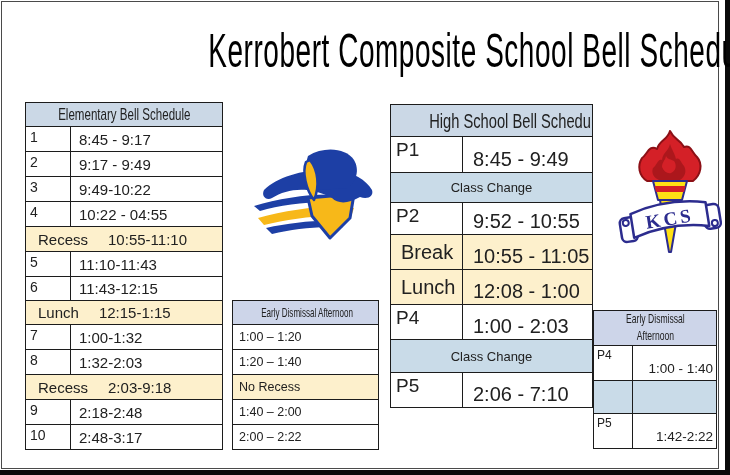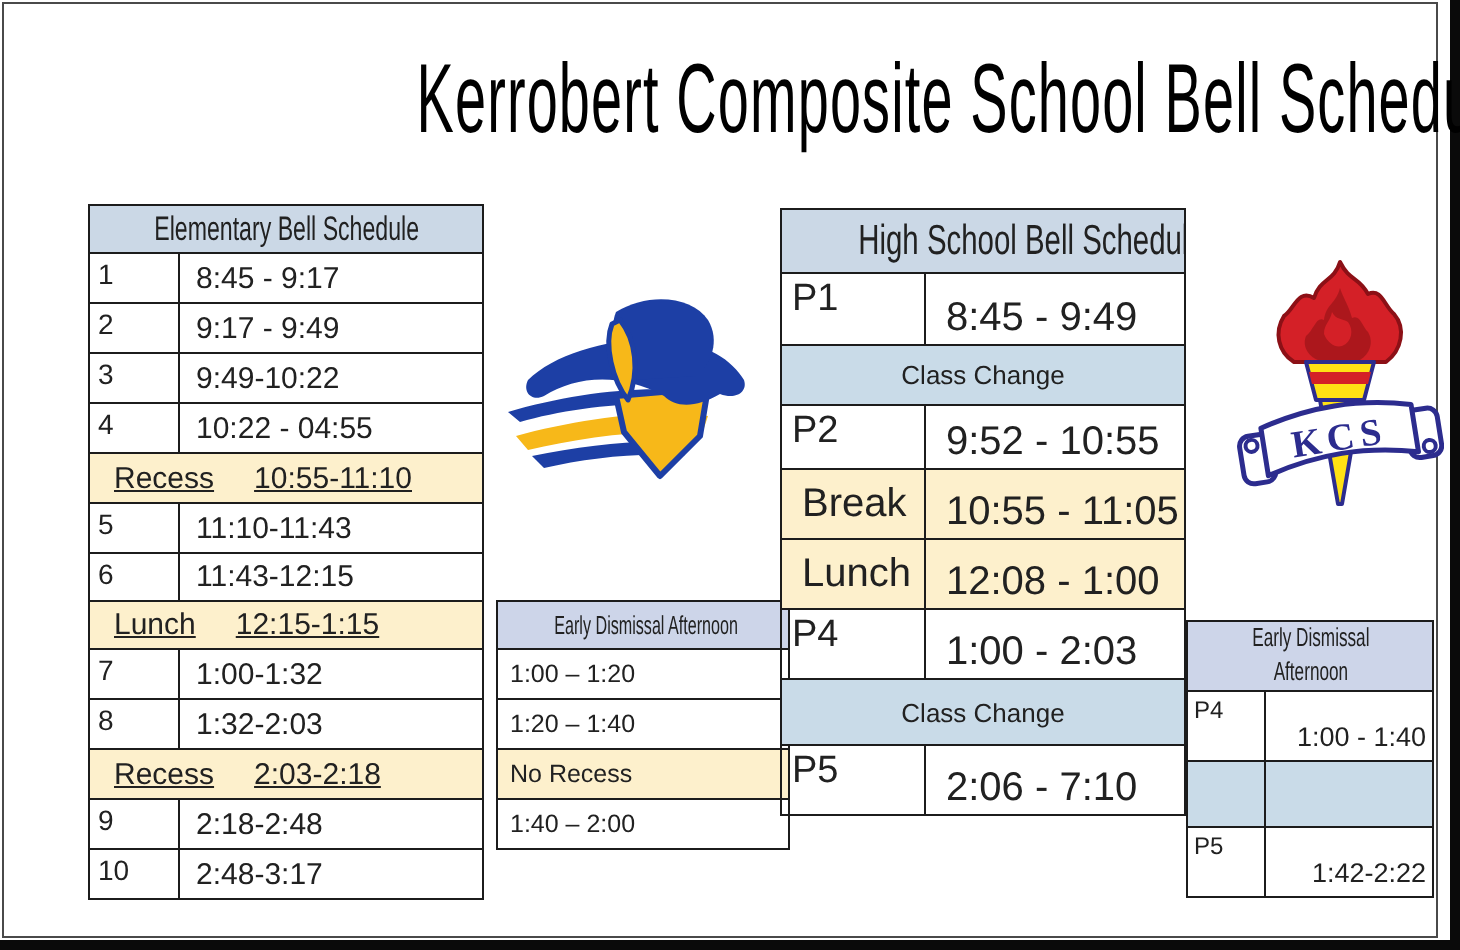--- a/index.html
+++ b/index.html
@@ -17,28 +17,28 @@
   .cond{display:inline-block;transform:scaleX(0.66);transform-origin:center;white-space:nowrap;}
 
   table{border-collapse:collapse;table-layout:fixed;position:absolute;}
   td{border:1px solid #1c1c1c;overflow:hidden;box-sizing:border-box;}
 
   .hdr-blue{background:#cbd8e6;text-align:center;vertical-align:middle;font-size:17px;}
   .yellow{background:#fdf0cc;}
   .blue-band{background:#c9dbe8;}
 
   
-  .elem{left:44px;top:102px;width:197px;}
+  .elem{left:25px;top:102px;width:197px;}
   .elem td.num{vertical-align:top;padding:2px 0 0 4px;font-size:14px;}
   .elem td.time{vertical-align:bottom;padding:0 0 3px 8px;font-size:15px;}
-  .elem td.brk{vertical-align:middle;padding-left:12px;font-size:15px;text-decoration:underline;}
+  .elem td.brk{vertical-align:middle;padding-left:12px;font-size:15px;}
   .elem .brk .btime{margin-left:20px;}
 
   
-  .eled{left:248px;top:300px;width:146px;border-radius:10px;}
+  .eled{left:232px;top:300px;width:146px;border-radius:10px;}
   .eled td{font-size:12.5px;vertical-align:middle;padding-left:6px;}
   .eled td.hd{text-align:center;padding-left:0;background:#cdd5e9;}
   .eled .cond{font-size:13px;transform:scaleX(0.62);}
 
   
   .hs{left:390px;top:104px;width:202px;}
   .hs td.plabel{vertical-align:top;padding:2px 0 0 5px;font-size:19px;}
   .hs td.time{vertical-align:bottom;padding:0 0 1px 10px;font-size:20px;}
   .hs td.brklabel{vertical-align:middle;padding-left:10px;font-size:20px;}
   .hs td.cc{text-align:center;vertical-align:middle;font-size:13px;background:#c9dbe8;}
@@ -110,21 +110,21 @@
     <tr style="height:25px">
       <td class="num">7</td>
       <td class="time">1:00-1:32</td>
         </tr>
     <tr style="height:25px">
       <td class="num">8</td>
       <td class="time">1:32-2:03</td>
         </tr>
     <tr style="height:25px">
       <td colspan="2" class="brk yellow">
-        <span>Recess</span><span class="btime">2:03-2:18</span></td>
+        <span>Recess</span><span class="btime">2:03-9:18</span></td>
         </tr>
     <tr style="height:25px">
       <td class="num">9</td>
       <td class="time">2:18-2:48</td>
         </tr>
     <tr style="height:25px">
       <td class="num">10</td>
       <td class="time">2:48-3:17</td>
         </tr>
   </tbody>
@@ -142,20 +142,23 @@
       <td>1:00 – 1:20</td>
         </tr>
     <tr style="height:25px">
       <td>1:20 – 1:40</td>
         </tr>
     <tr style="height:25px">
       <td class="yellow">No Recess</td>
         </tr>
     <tr style="height:25px">
       <td>1:40 – 2:00</td>
+        </tr>
+    <tr style="height:25px">
+      <td>2:00 – 2:22</td>
         </tr>
   </tbody>
     </table>
 
   <table class="hs">
     <colgroup>
         <col style="width:72px">
         <col style="width:130px">
       </colgroup>
     <tbody>

